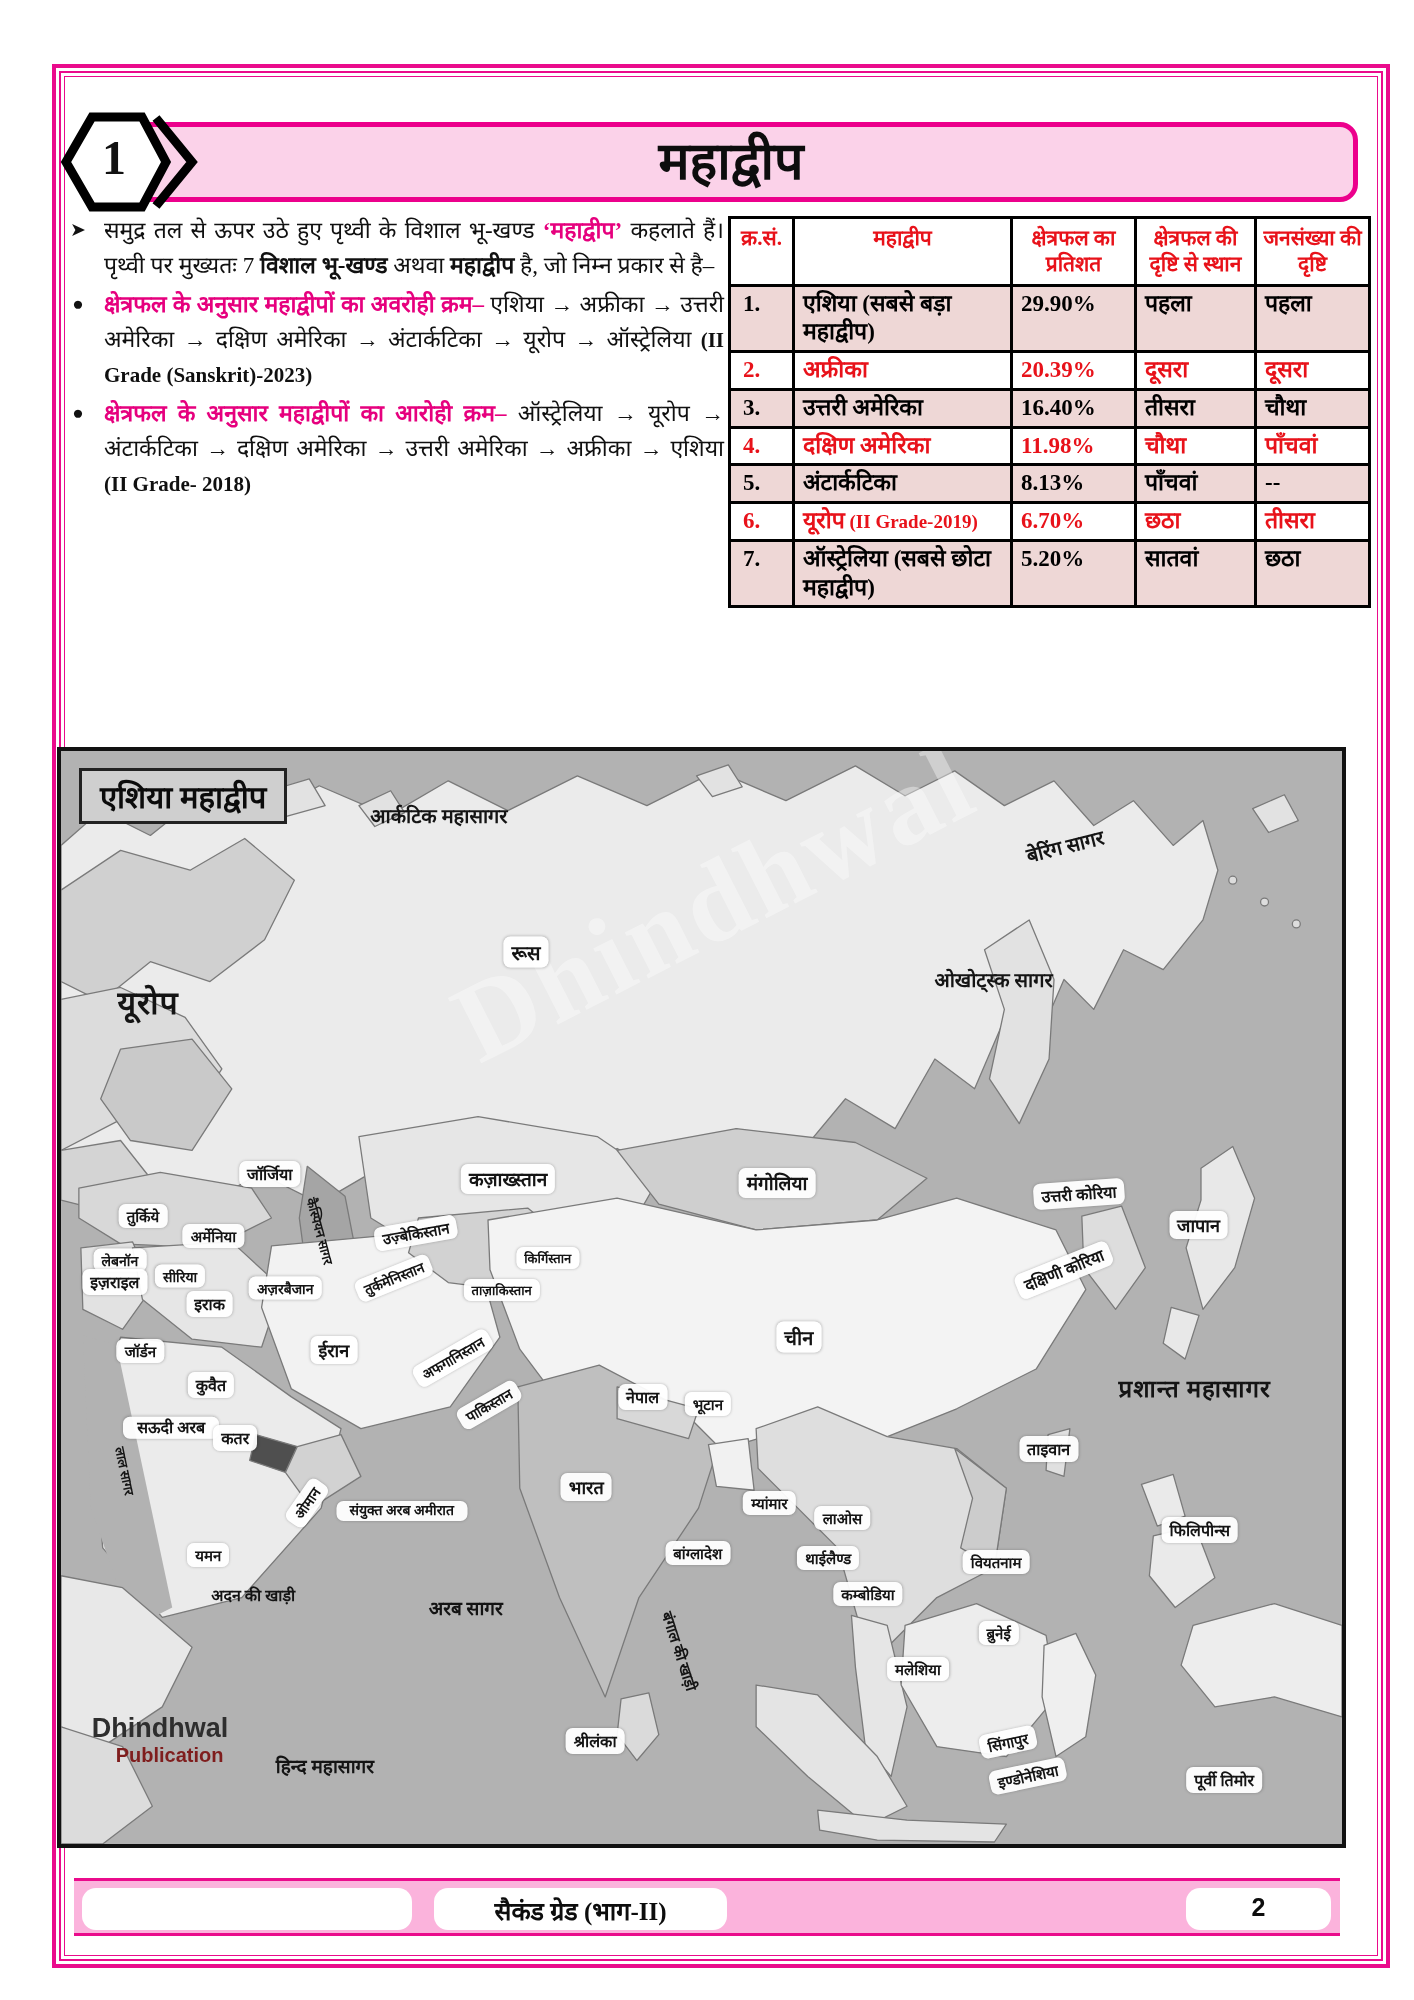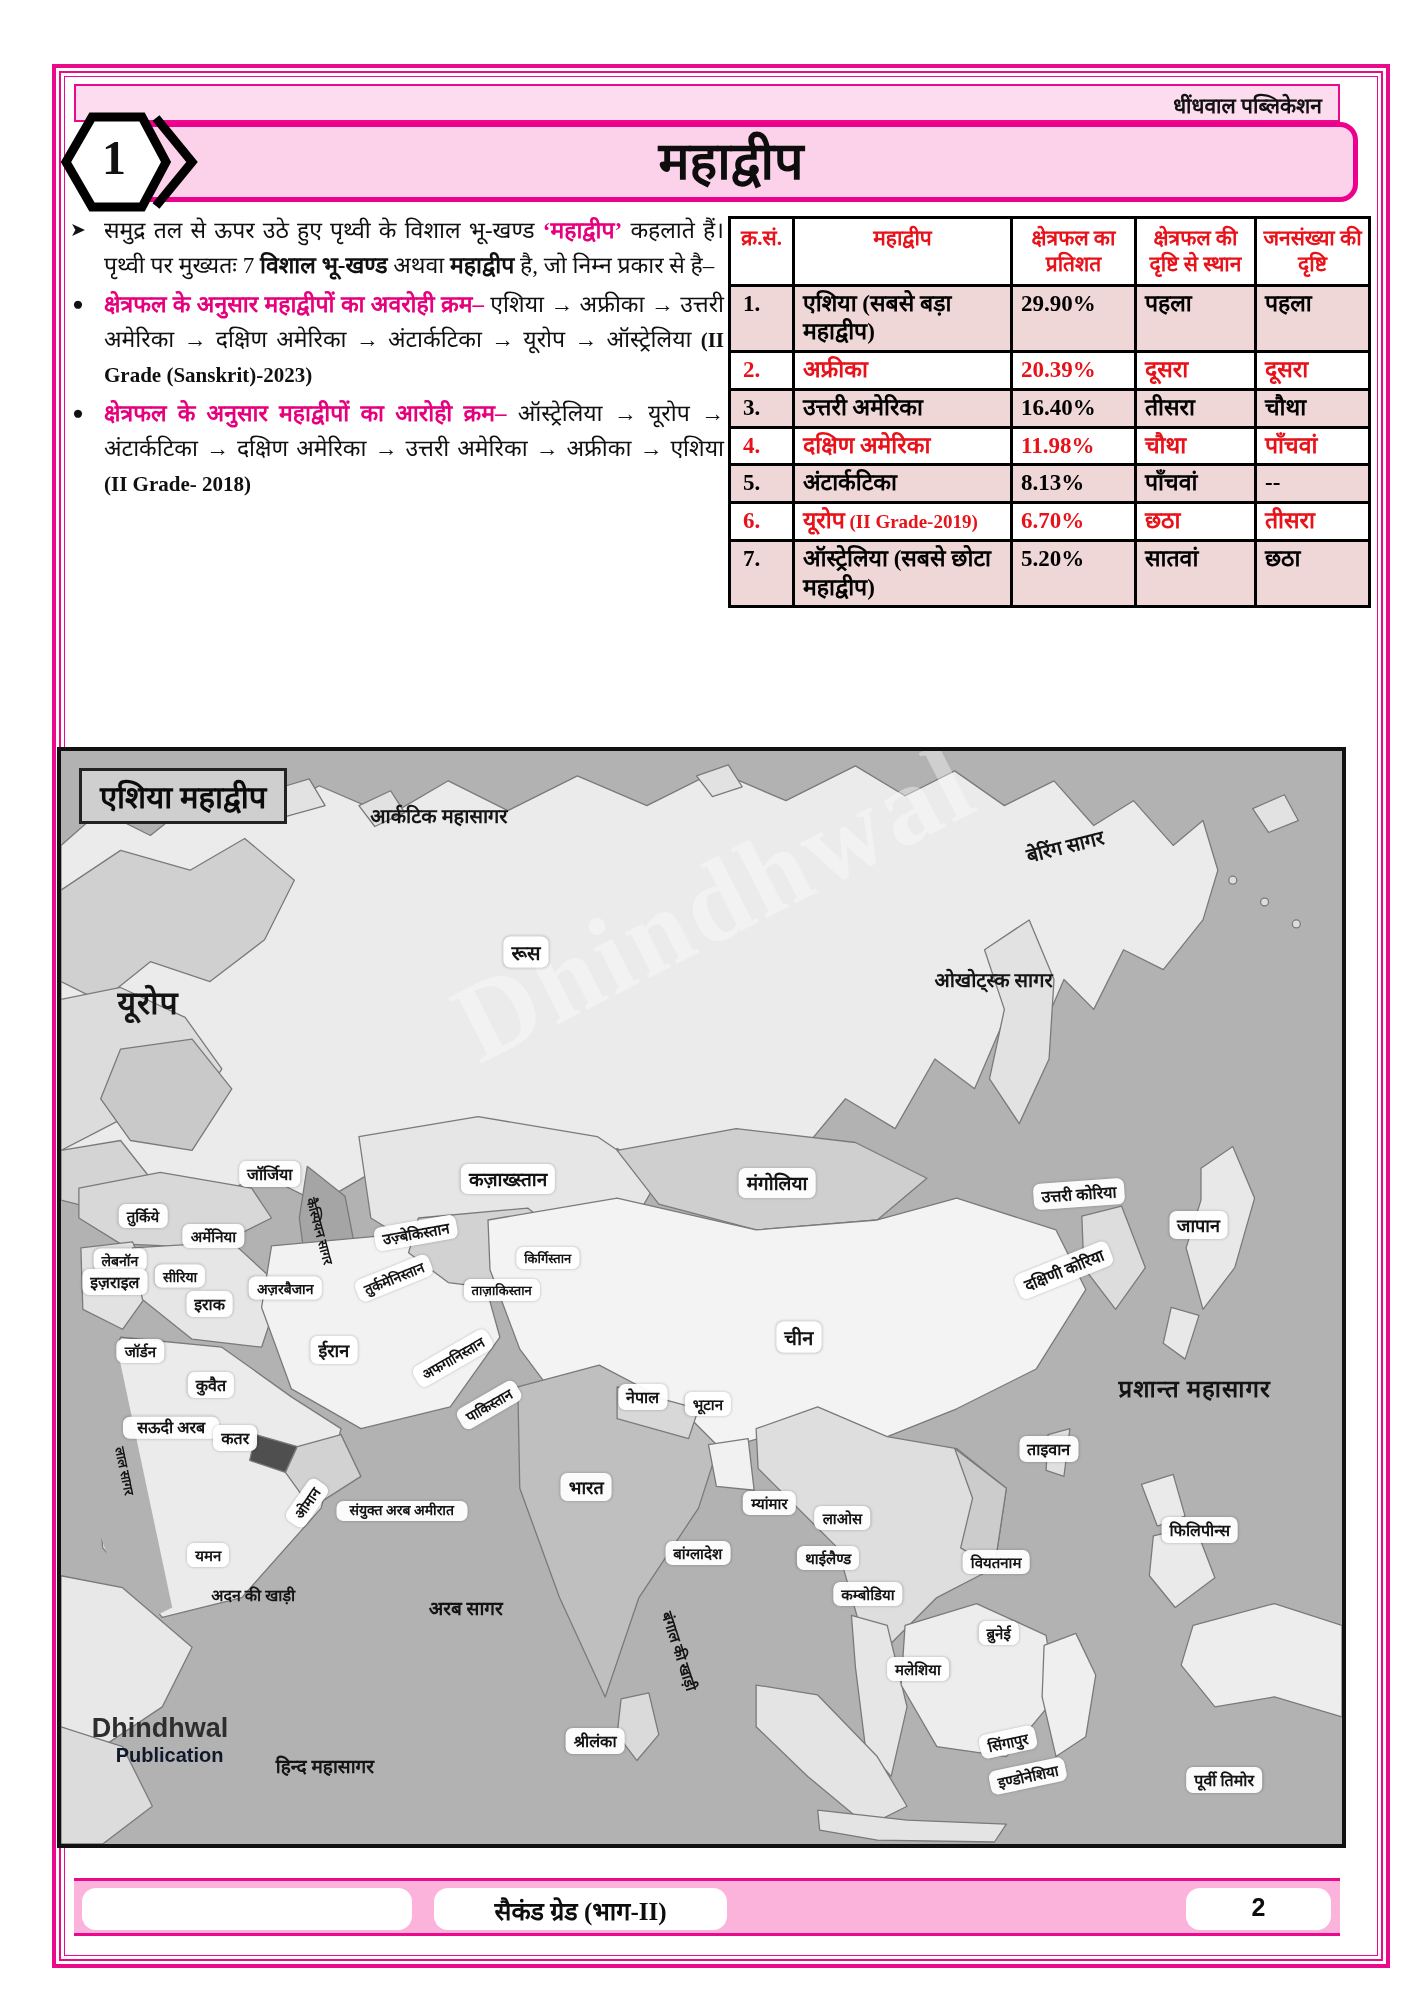--- a/index.html
+++ b/index.html
@@ -54,21 +54,21 @@
   .lbl.wrap { white-space:normal; text-align:center; line-height:1.15; }
   
   .logo { position:absolute; left:2.4%; top:87.5%; width:180px; }
   .dp { font-family:"Liberation Sans",sans-serif; font-weight:bold; font-size:70px; line-height:0.9;
         color:#3b3b3b; letter-spacing:-6px; position:relative; }
   .swoosh { position:absolute; left:-4px; top:40px; width:150px; height:30px;
             border-bottom:6px solid #3e3e3e; border-radius:50%; transform:rotate(-14deg); }
   .tagline { position:absolute; left:6px; top:44px; font-family:"Liberation Sans",sans-serif; font-size:9px;
              color:#ffffff; transform:rotate(-14deg); font-weight:bold; }
   .logo1 { font-family:"Liberation Sans",sans-serif; font-weight:bold; font-size:27px; color:#2e2e2e; margin-top:6px; }
-  .logo2 { font-family:"Liberation Sans",sans-serif; font-weight:bold; font-size:20px; color:#0f172a; margin-left:24px; }
+  .logo2 { font-family:"Liberation Sans",sans-serif; font-weight:bold; font-size:20px; color:#7f1d1d; margin-left:24px; }
   
   .footer { position:absolute; left:74px; top:1878px; width:1266px; height:58px; background:#fbb3dc;
             border-top:3px solid #ea0b8c; border-bottom:3px solid #ea0b8c; box-sizing:border-box; }
   .fbox { position:absolute; top:7px; height:42px; background:#fff; border-radius:14px; text-align:center; }
   .fbox span { display:inline-block; font-weight:bold; font-size:25px; color:#0d0d0d; padding-top:5px; }
   .fbox.empty  { left:8px;   width:330px; }
   .fbox.book   { left:360px; width:293px; }
   .fbox.author { left:655px; width:330px; }
   .fbox.pnum   { left:1112px; width:145px; font-family:"Liberation Sans",sans-serif; }
 </style>
@@ -76,23 +76,20 @@
 <body>
 
 <div class="page">
 
   <div class="frame">
       <div class="frame2">
         <div class="frame3"></div>
       </div>
     </div>
 
-  <div class="pub-band">
-    <span>धींधवाल पब्लिकेशन</span>
-  </div>
 
   <div class="title-banner">
     <span class="title-text">महाद्वीप</span>
   </div>
 
   <div class="badge">
     <svg viewBox="0 0 146 108" width="146" height="108">
       <polyline points="100,10 136,54 100,98" fill="none" stroke="#000" stroke-width="9"></polyline>
       <polygon points="10,54 36,9 86,9 110,54 86,99 36,99" fill="#ffffff" stroke="#000" stroke-width="9"></polygon>
     </svg>

